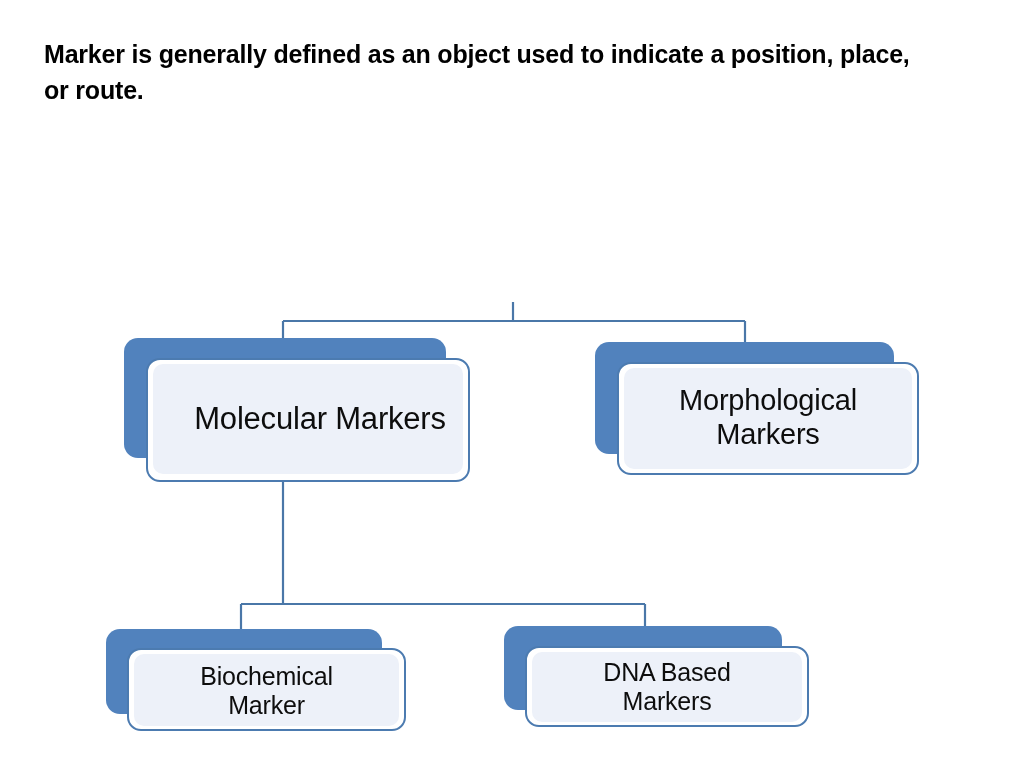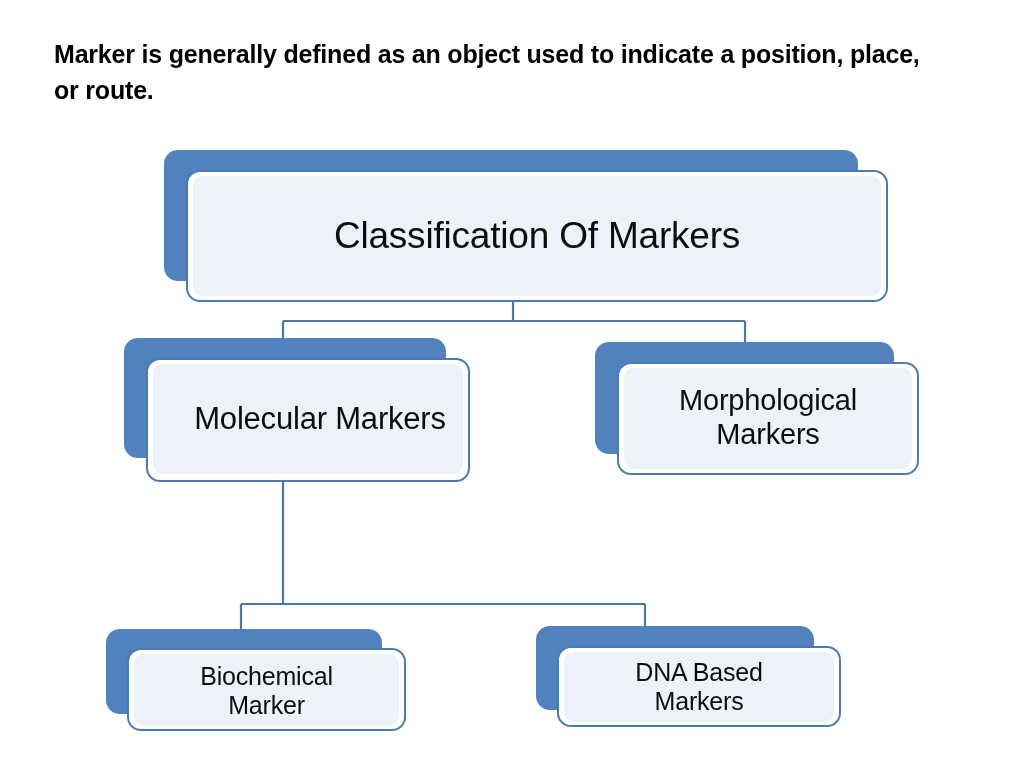--- a/index.html
+++ b/index.html
@@ -15,21 +15,21 @@
     position: relative;
     width: 1024px;
     height: 768px;
     background: #ffffff;
     overflow: hidden;
   }
 
   
   #intro-text {
     position: absolute;
-    left: 54px;
+    left: 44px;
     top: 12px;
     width: 880px;
     font-family: "Liberation Sans", sans-serif;
     font-size: 25px;
     font-weight: bold;
     line-height: 1.42;
     color: #000000;
     letter-spacing: -0.2px;
     white-space: pre-wrap;
   }
@@ -99,21 +99,21 @@
   #node-morphological .frame-rect  { left: 22px; top: 20px; width: 302px; height: 113px; }
   #node-morphological .inner-rect  { left: 29px; top: 26px; width: 288px; height: 101px; }
   #node-morphological .node-label  { left: 29px; top: 24px; width: 288px; height: 104px; font-size: 29px; }
 
   #node-biochemical              { left: 106px; top: 629px; width: 300px; height: 102px; }
   #node-biochemical .shadow-rect   { width: 276px; height: 85px; }
   #node-biochemical .frame-rect    { left: 21px; top: 19px; width: 279px; height: 83px; }
   #node-biochemical .inner-rect    { left: 28px; top: 25px; width: 265px; height: 72px; }
   #node-biochemical .node-label    { left: 28px; top: 22px; width: 265px; height: 80px; font-size: 25px; }
 
-  #node-dna                      { left: 504px; top: 626px; width: 349px; height: 101px; margin-left: 32px; }
+  #node-dna                      { left: 504px; top: 626px; width: 349px; height: 101px; }
   #node-dna .shadow-rect           { width: 278px; height: 84px; }
   #node-dna .frame-rect            { left: 21px; top: 20px; width: 284px; height: 81px; }
   #node-dna .inner-rect            { left: 28px; top: 26px; width: 270px; height: 70px; }
   #node-dna .node-label            { left: 28px; top: 21px; width: 270px; height: 80px; font-size: 25px; }
 </style>
 </head>
 <body>
 
 <div id="slide">
 
@@ -127,26 +127,20 @@
       <path d="M 283 321 L 283 340"></path>
       <path d="M 745 321 L 745 344"></path>
 
       <path d="M 283 482 L 283 604"></path>
       <path d="M 241 604 L 645 604"></path>
       <path d="M 241 604 L 241 631"></path>
       <path d="M 645 604 L 645 628"></path>
     </g>
   </svg>
 
-  <div class="node" id="node-classification">
-    <div class="shadow-rect"></div>
-    <div class="frame-rect"></div>
-    <div class="inner-rect"></div>
-    <div class="node-label">Classification Of Markers</div>
-  </div>
 
   <div class="node" id="node-molecular">
     <div class="shadow-rect"></div>
     <div class="frame-rect"></div>
     <div class="inner-rect"></div>
     <div class="node-label">Molecular Markers</div>
   </div>
 
   <div class="node" id="node-morphological">
     <div class="shadow-rect"></div>

